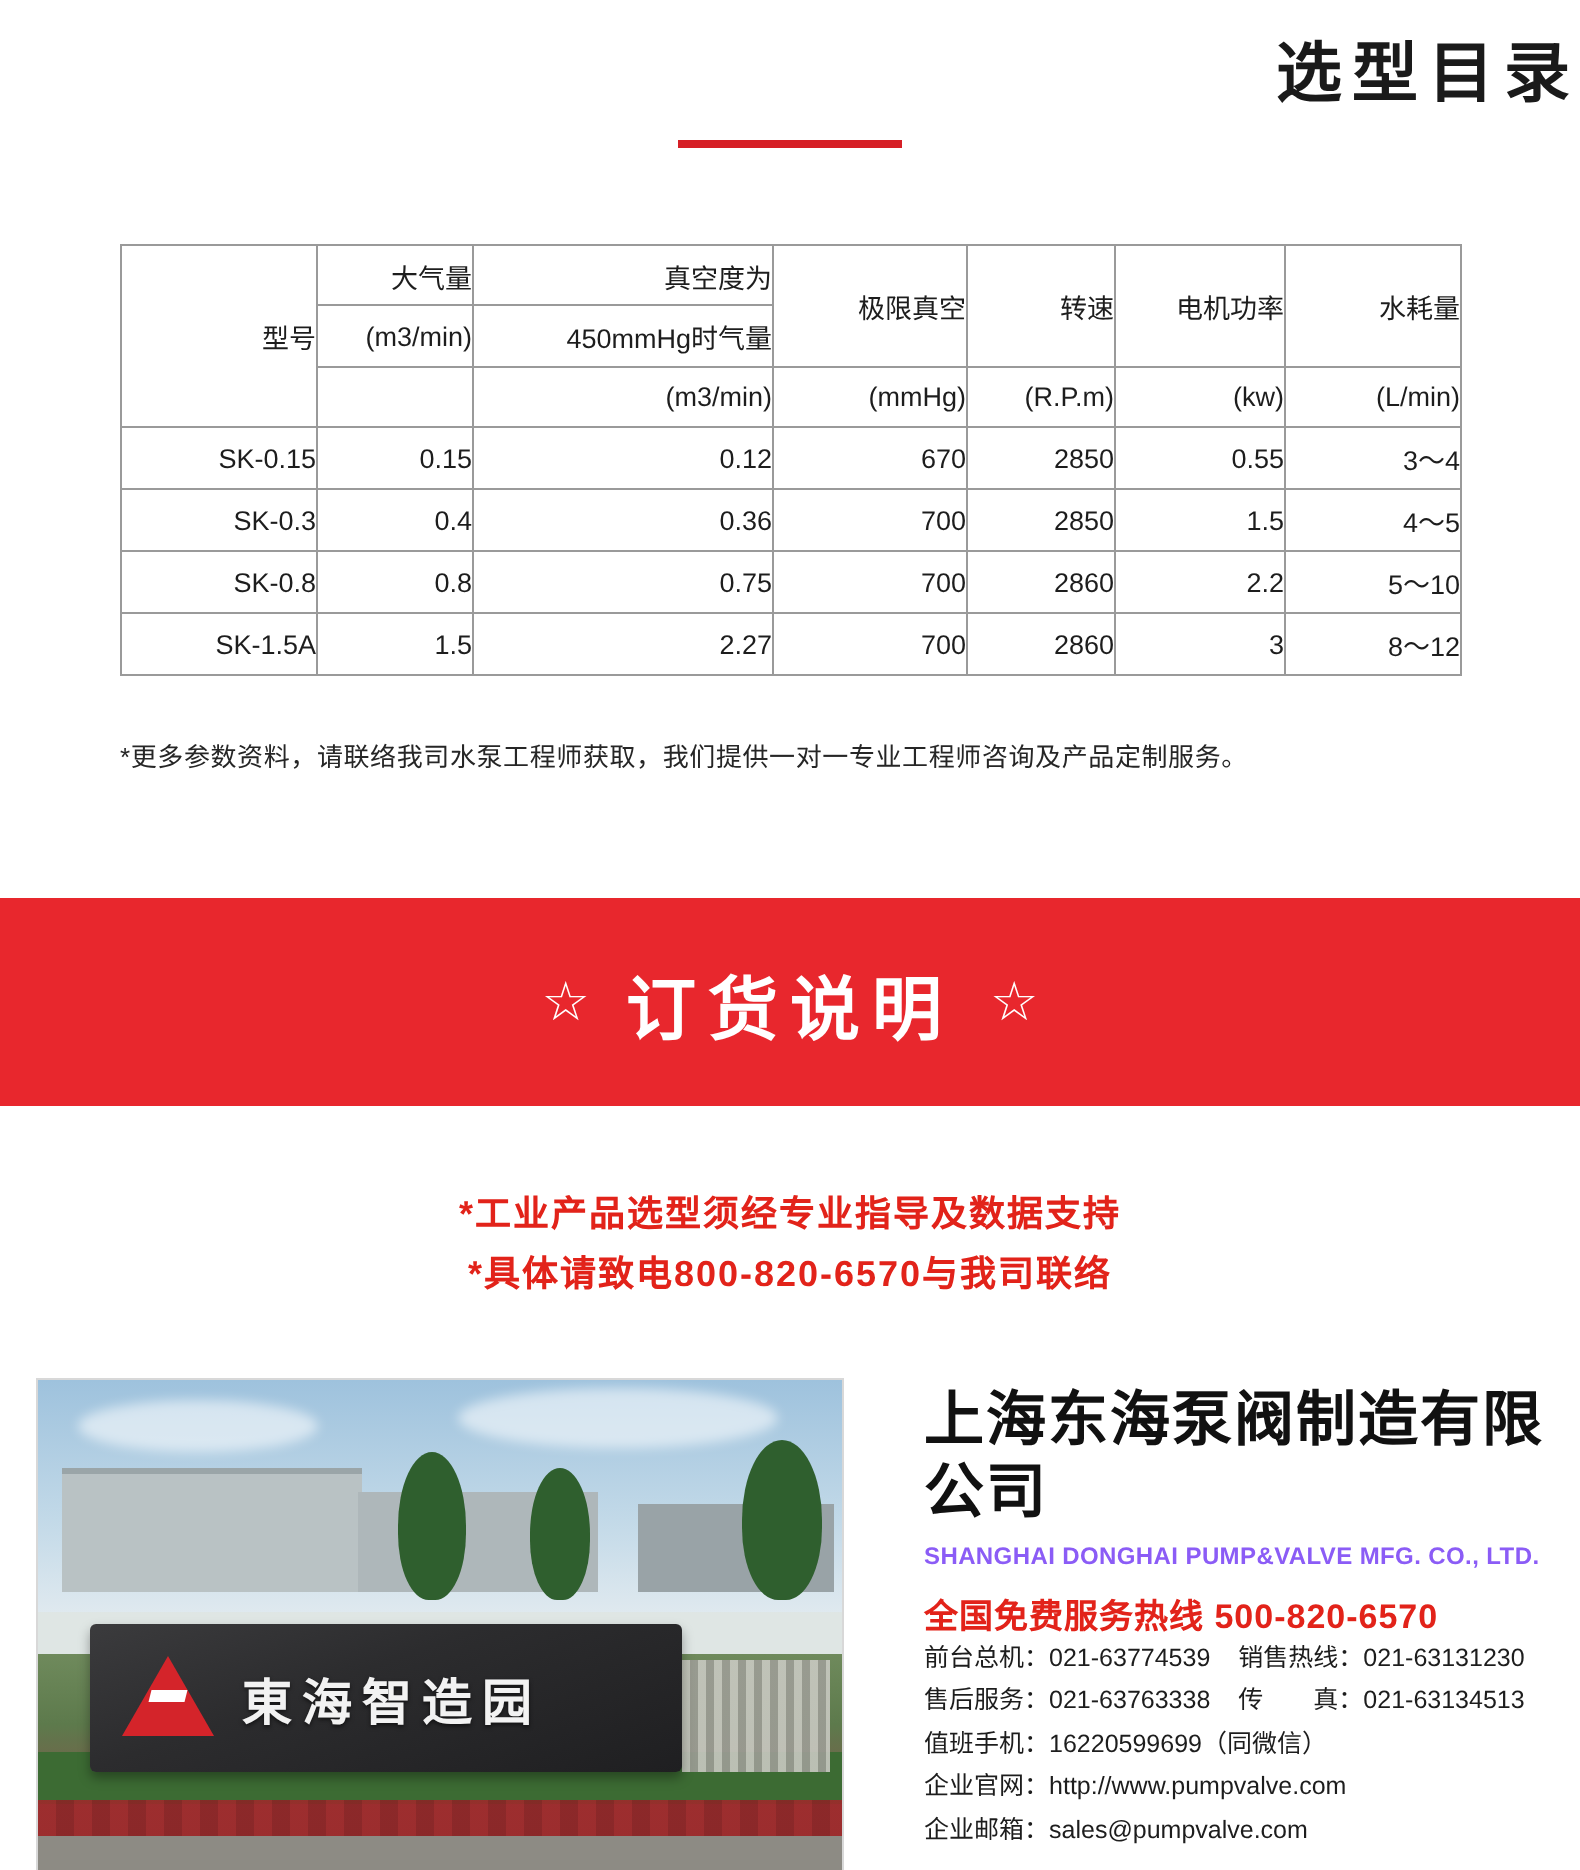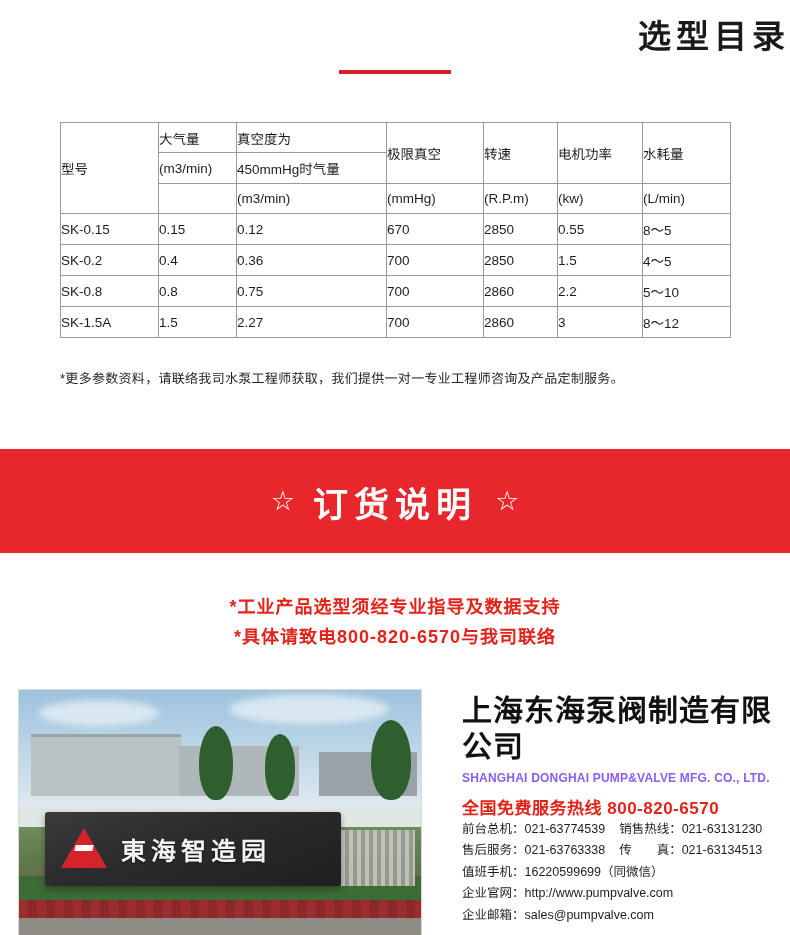--- a/index.html
+++ b/index.html
@@ -40,21 +40,21 @@
   .table-wrap {
     margin: 48px 60px 0 60px;
   }
   table.spec {
     border-collapse: collapse;
     width: 670px;
     table-layout: fixed;
   }
   table.spec td, table.spec th {
     border: 1px solid #9a9a9a;
-    text-align: left;
+    text-align: right;
     font-size: 13.5px;
     font-weight: normal;
     color: #1d1d1d;
     padding: 0;
     font-family: "Liberation Sans", "DejaVu Sans", sans-serif;
   }
   .hdr-model { width: 98px; }
   .hdr-atm   { width: 78px; }
   .hdr-vac   { width: 150px; }
   .hdr-lim   { width: 97px; }
@@ -303,24 +303,24 @@
         <td class="unit">(L/min)</td>
       </tr>
 
       <tr class="body-row">
         <td>SK-0.15</td>
         <td>0.15</td>
         <td>0.12</td>
         <td>670</td>
         <td>2850</td>
         <td>0.55</td>
-        <td class="nowrap">8～5</td>
+        <td class="nowrap">3～4</td>
       </tr>
       <tr class="body-row">
-        <td>SK-0.2</td>
+        <td>SK-0.3</td>
         <td>0.4</td>
         <td>0.36</td>
         <td>700</td>
         <td>2850</td>
         <td>1.5</td>
         <td class="nowrap">4～5</td>
       </tr>
       <tr class="body-row">
         <td>SK-0.8</td>
         <td>0.8</td>
@@ -377,21 +377,21 @@
     <div class="gate"></div>
     <div class="stone">
       <div class="logo-tri"></div>
       <div class="stone-text">東海智造园</div>
     </div>
   </div>
 
   <div class="company">
     <div class="company-cn">上海东海泵阀制造有限公司</div>
     <div class="company-en">SHANGHAI DONGHAI PUMP&amp;VALVE MFG. CO., LTD.</div>
-    <div class="hotline">全国免费服务热线  800-820-6570</div>
+    <div class="hotline">全国免费服务热线  500-820-6570</div>
 
     <div class="contact-line">
       <span>前台总机：</span><span>021-63774539</span><span class="gap"></span><span>销售热线：</span><span>021-63131230</span>
     </div>
     <div class="contact-line">
       <span>售后服务：</span><span>021-63763338</span><span class="gap"></span><span>传　　真：</span><span>021-63134513</span>
     </div>
     <div class="contact-line">
       <span>值班手机：</span><span>16220599699（同微信）</span>
     </div>

